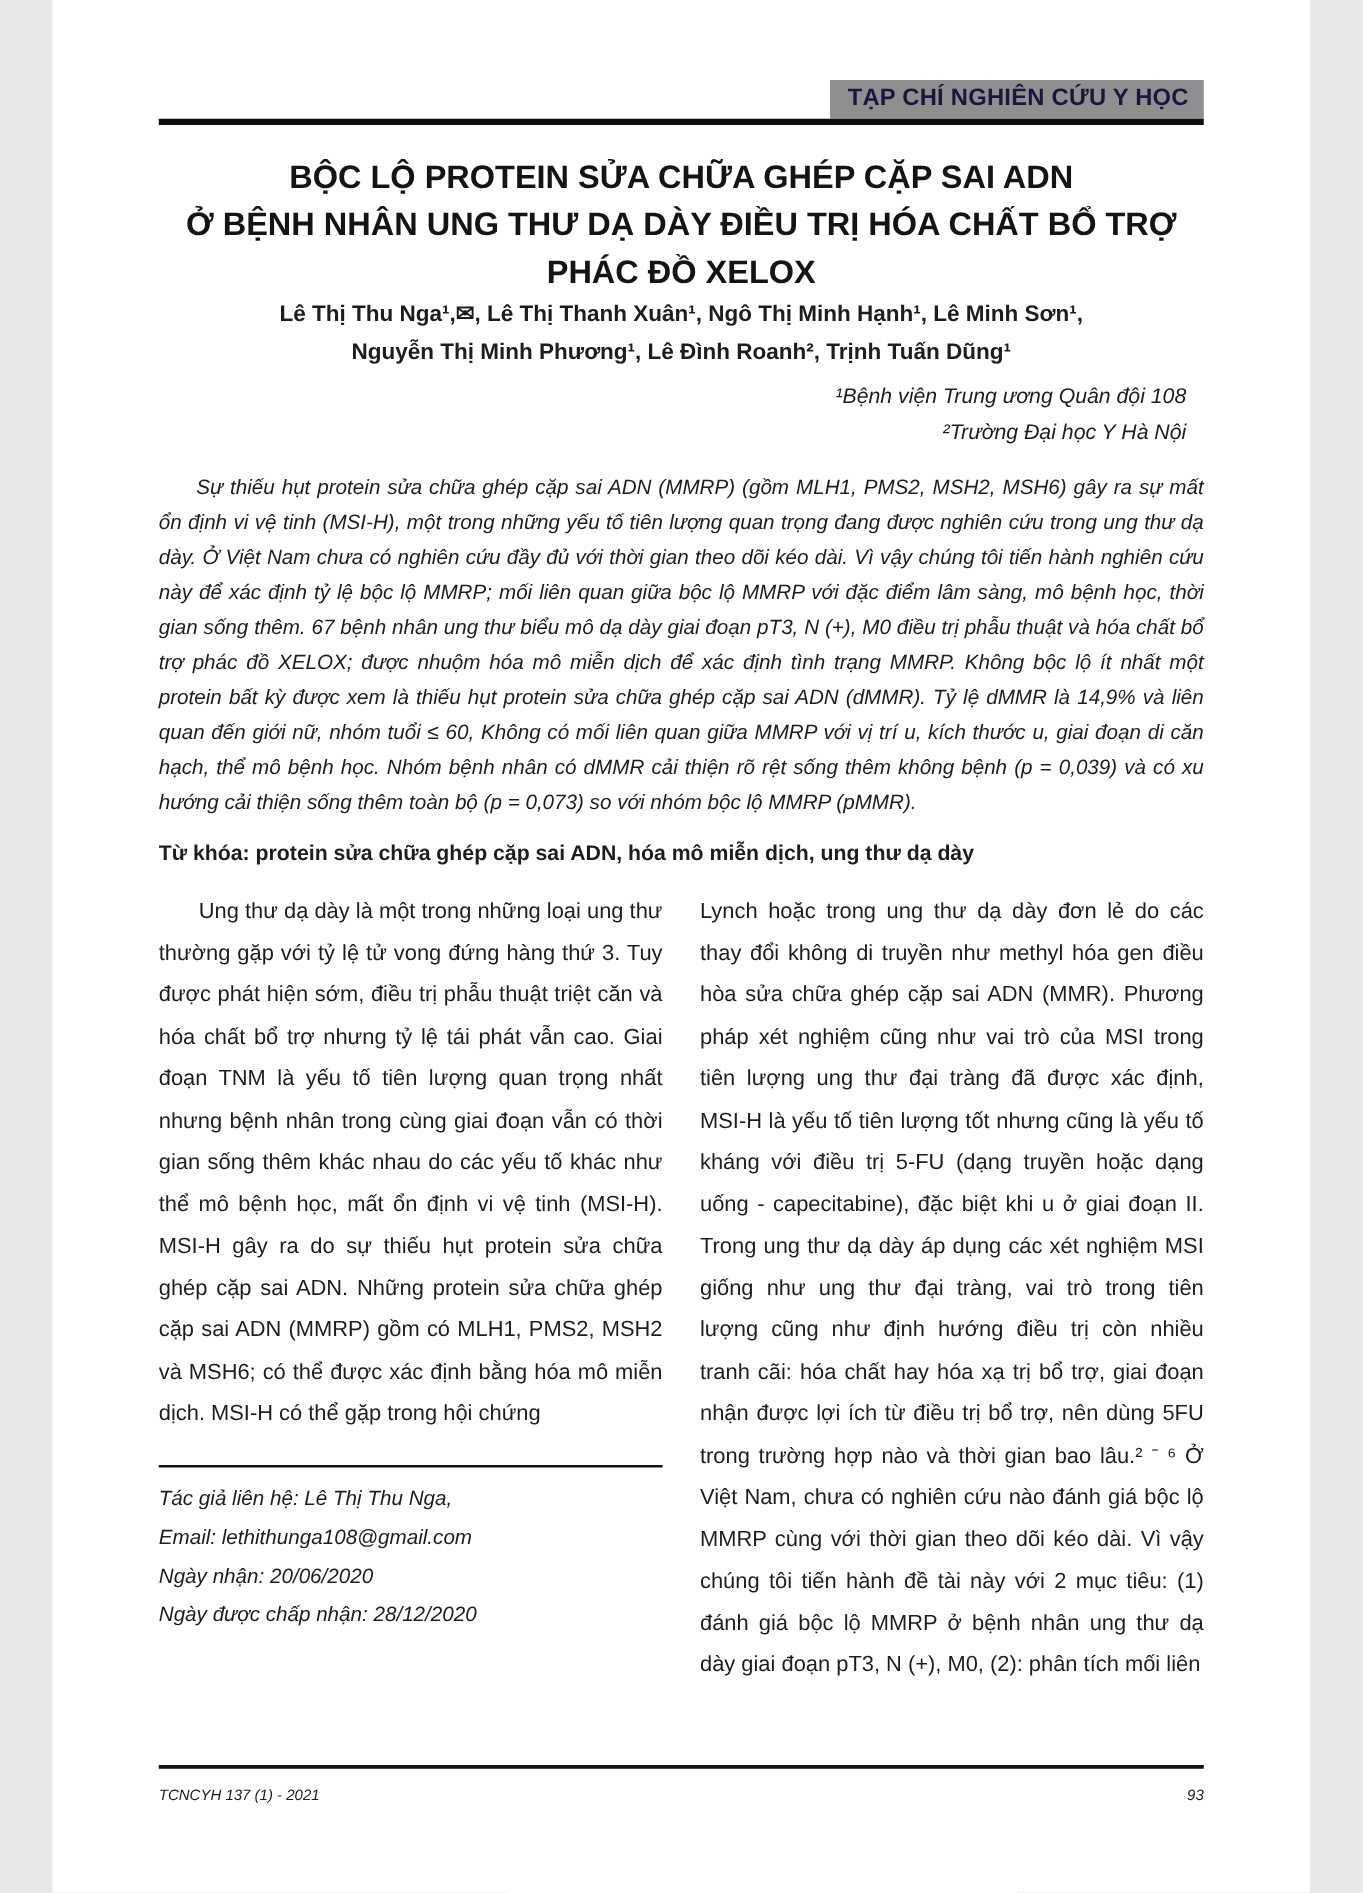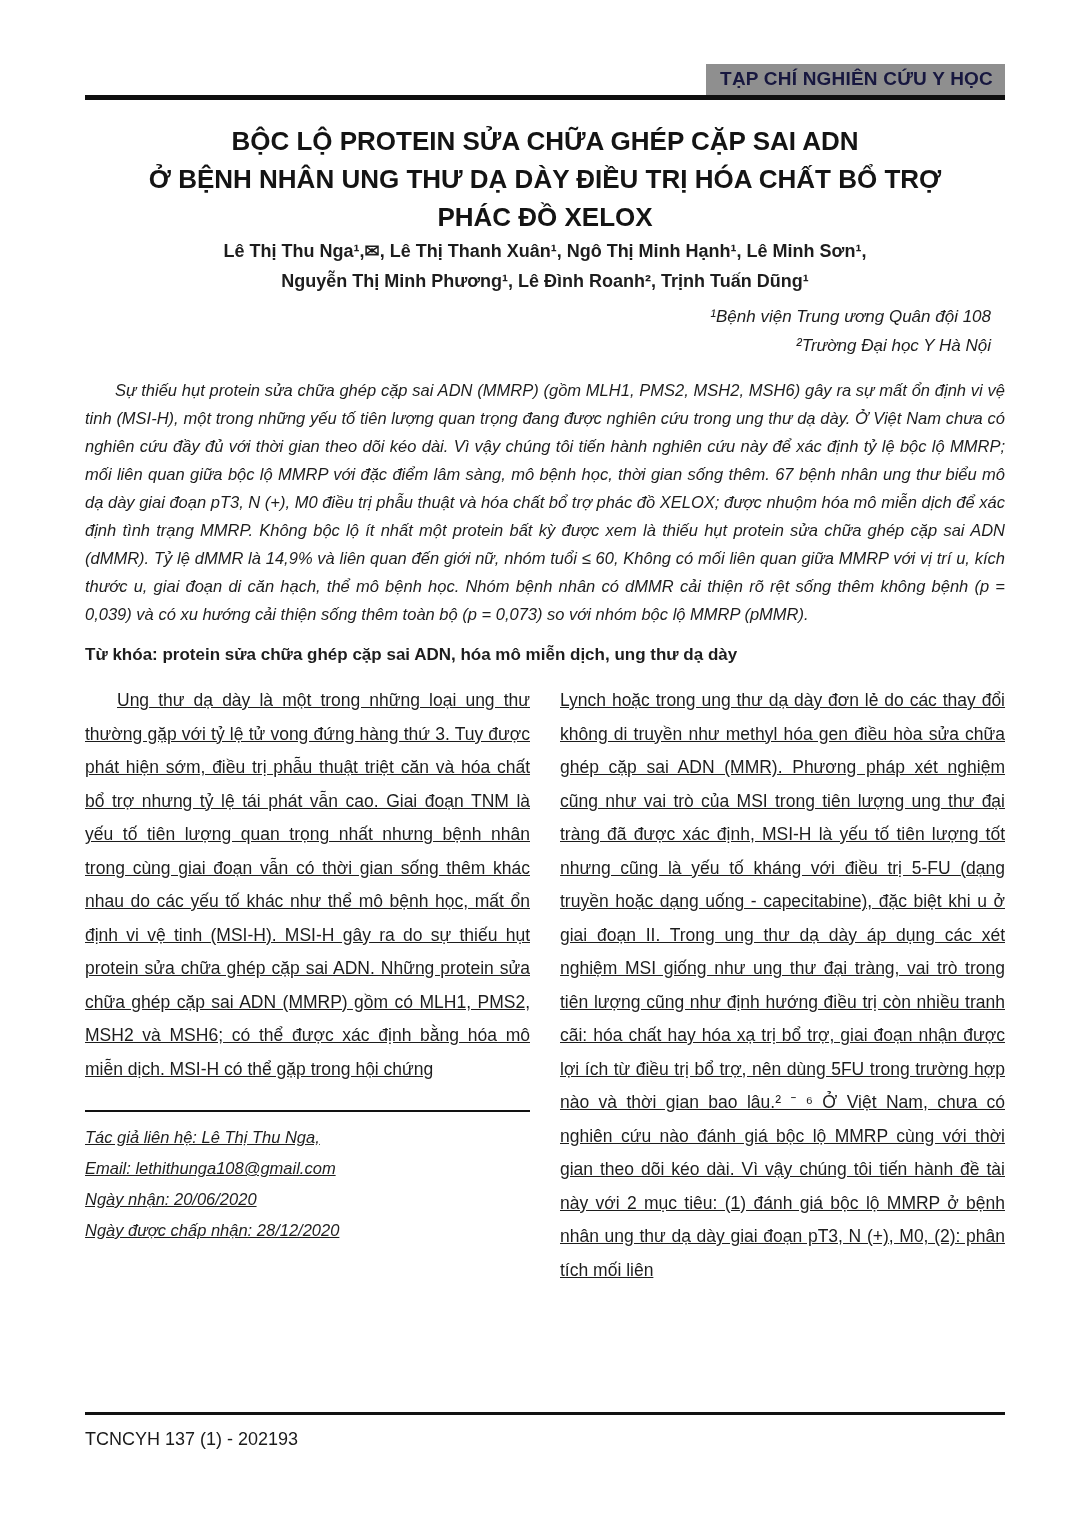--- a/index.html
+++ b/index.html
@@ -1,19 +1,19 @@
 <!DOCTYPE html>
 <html lang="vi"><head>
 <meta charset="utf-8">
 <style>
   * { box-sizing: border-box; }
   html, body { margin: 0; padding: 0; background: #e8e8e8; }
   .page {
     position: relative;
-    width: 1090px;
+    width: 1006px;
     height: 1514px;
     margin: 0 auto;
     background: #ffffff;
     padding: 0 85px;
     overflow: hidden;
     font-family: "Liberation Sans", sans-serif;
     color: #1d1d1d;
   }
 
   
@@ -76,21 +76,21 @@
 
   
   .section-heading {
     margin: 26px 0 0;
     font-size: 22px;
     font-weight: 700;
     color: #141414;
   }
 
   
-  .columns { display: flex; gap: 30px; margin-top: 16px; text-decoration: underline; }
+  .columns { display: flex; gap: 30px; margin-top: 16px; }
   .column { flex: 1 1 0; min-width: 0; }
   .body-par {
     margin: 0;
     font-size: 17.5px;
     line-height: 33.5px;
     text-align: justify;
   }
   .indent { text-indent: 32px; }
 
   
@@ -103,21 +103,23 @@
     line-height: 31px;
   }
 
   
   .footer {
     position: absolute;
     left: 85px; right: 85px; top: 1412px;
     border-top: 3px solid #121212;
     padding-top: 14px;
     display: flex;
-    font-size: 18px;
+    justify-content: space-between;
+    font-style: italic;
+    font-size: 12px;
     color: #1a1a1a;
   }
 </style>
 </head>
 <body>
 
 <div class="page">
 
   <header class="header">
     <div class="banner-box">

